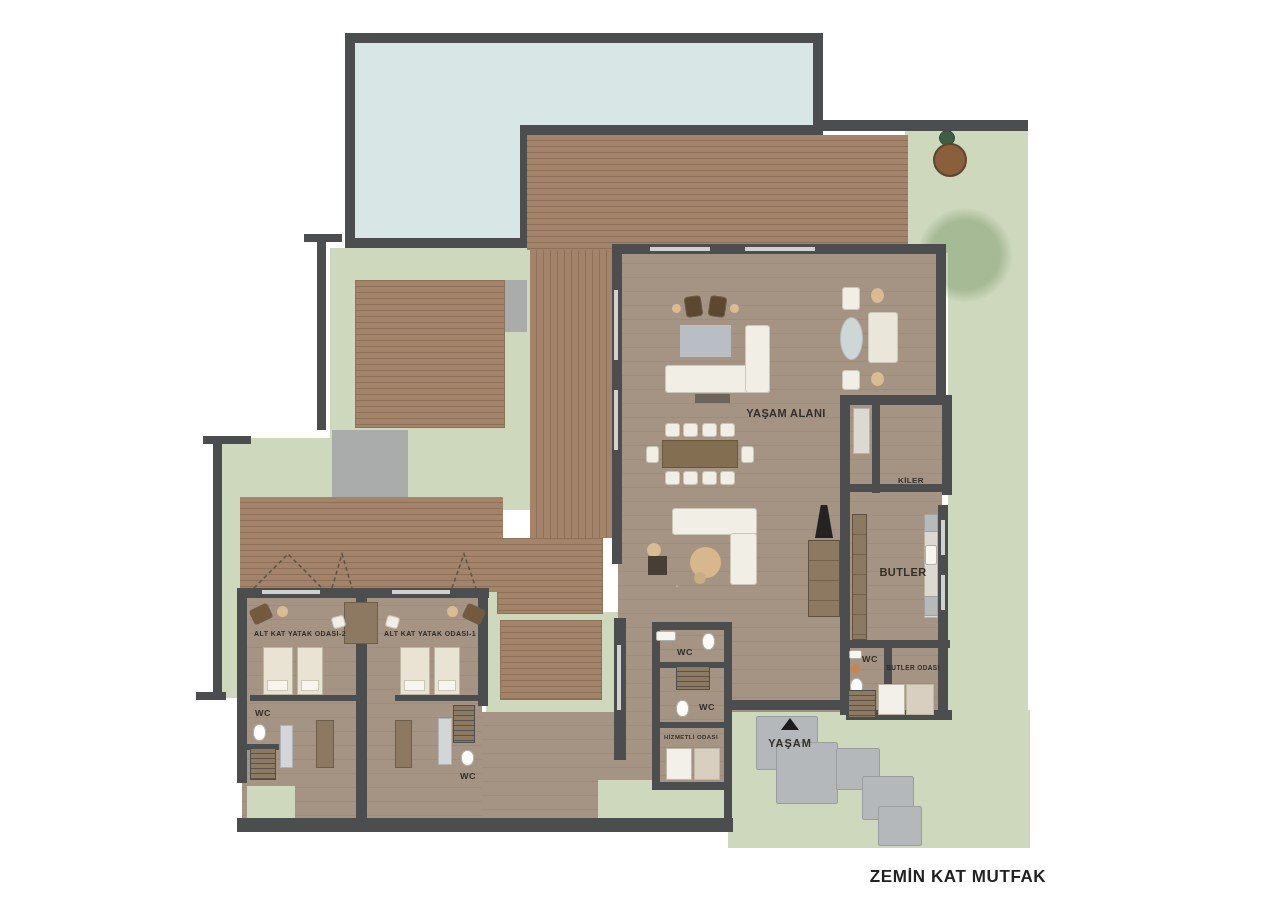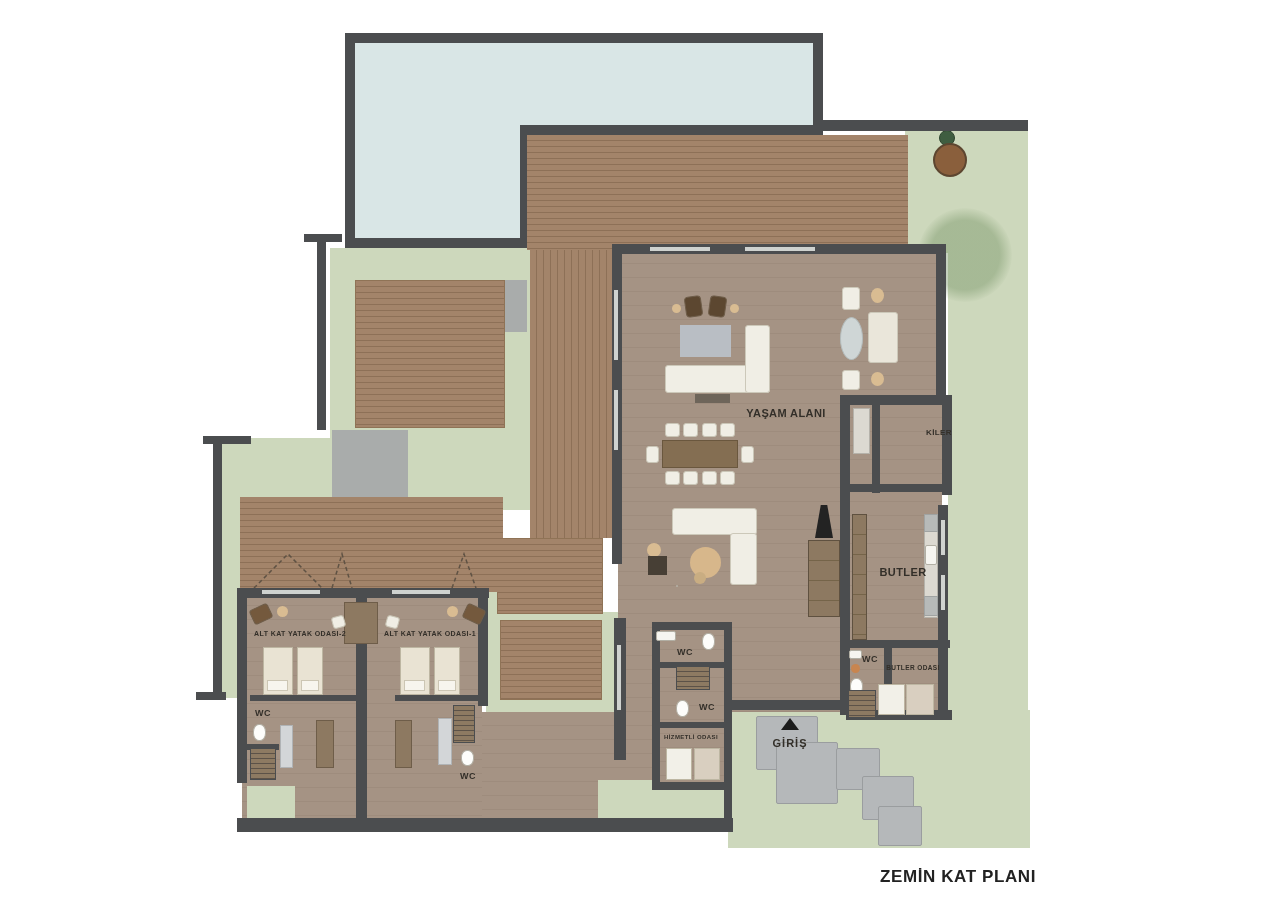--- a/index.html
+++ b/index.html
@@ -221,28 +221,28 @@
   <div class="bed" style="left:694px;top:748px;width:26px;height:32px;background:#d9cfc0;"></div>
 
   <div class="spad" style="left:756px;top:716px;width:62px;height:54px;"></div>
   <div class="spad" style="left:776px;top:742px;width:62px;height:62px;"></div>
   <div class="spad" style="left:836px;top:748px;width:44px;height:42px;"></div>
   <div class="spad" style="left:862px;top:776px;width:52px;height:44px;"></div>
   <div class="spad" style="left:878px;top:806px;width:44px;height:40px;"></div>
   <div class="tri-up" style="left:781px;top:718px;"></div>
 
   <div class="lbl" style="left:786px;top:413px;font-size:11px;">YAŞAM ALANI</div>
-  <div class="lbl" style="left:911px;top:432px;font-size:8px;margin-left:28px;">KİLER</div>
+  <div class="lbl" style="left:911px;top:480px;font-size:8px;">KİLER</div>
   <div class="lbl" style="left:903px;top:572px;font-size:11px;">BUTLER</div>
   <div class="lbl" style="left:870px;top:659px;font-size:9px;">WC</div>
   <div class="lbl" style="left:913px;top:667px;font-size:6.5px;">BUTLER ODASI</div>
   <div class="lbl" style="left:685px;top:652px;font-size:9px;">WC</div>
   <div class="lbl" style="left:707px;top:707px;font-size:9px;">WC</div>
   <div class="lbl" style="left:691px;top:737px;font-size:6px;">HİZMETLİ ODASI</div>
   <div class="lbl" style="left:300px;top:633px;font-size:7px;">ALT KAT YATAK ODASI-2</div>
   <div class="lbl" style="left:430px;top:633px;font-size:7px;">ALT KAT YATAK ODASI-1</div>
   <div class="lbl" style="left:263px;top:713px;font-size:9px;">WC</div>
   <div class="lbl" style="left:468px;top:776px;font-size:9px;">WC</div>
-  <div class="lbl" style="left:790px;top:743px;font-size:11px;letter-spacing:1px;">GİRİŞ</div>
-
-  <div class="title lbl" style="left:958px;top:877px;font-size:17px;">ZEMİN KAT PLANI</div>
+  <div class="lbl" style="left:790px;top:743px;font-size:11px;letter-spacing:1px;">YAŞAM</div>
+
+  <div class="title lbl" style="left:958px;top:877px;font-size:17px;">ZEMİN KAT MUTFAK</div>
 
 </div>
 
 </body></html>

